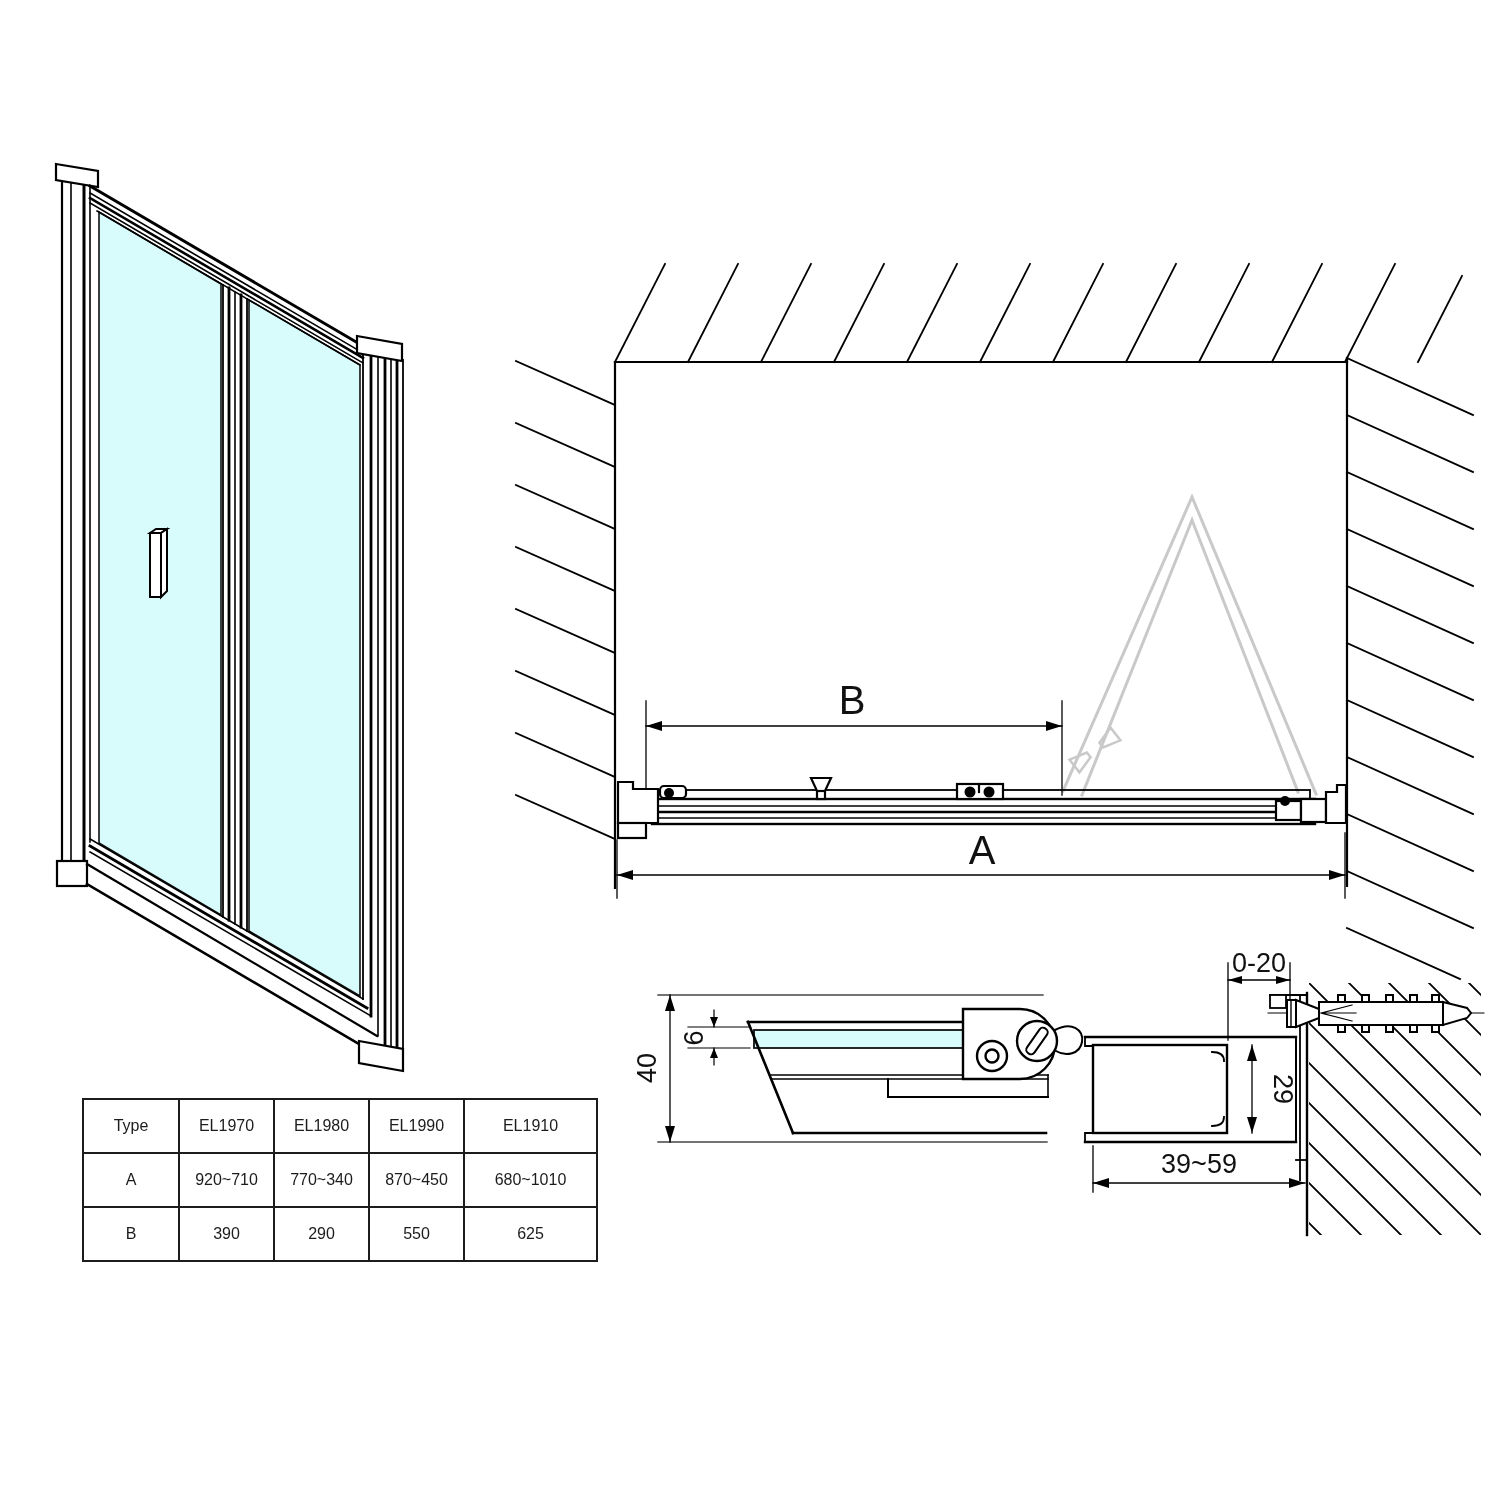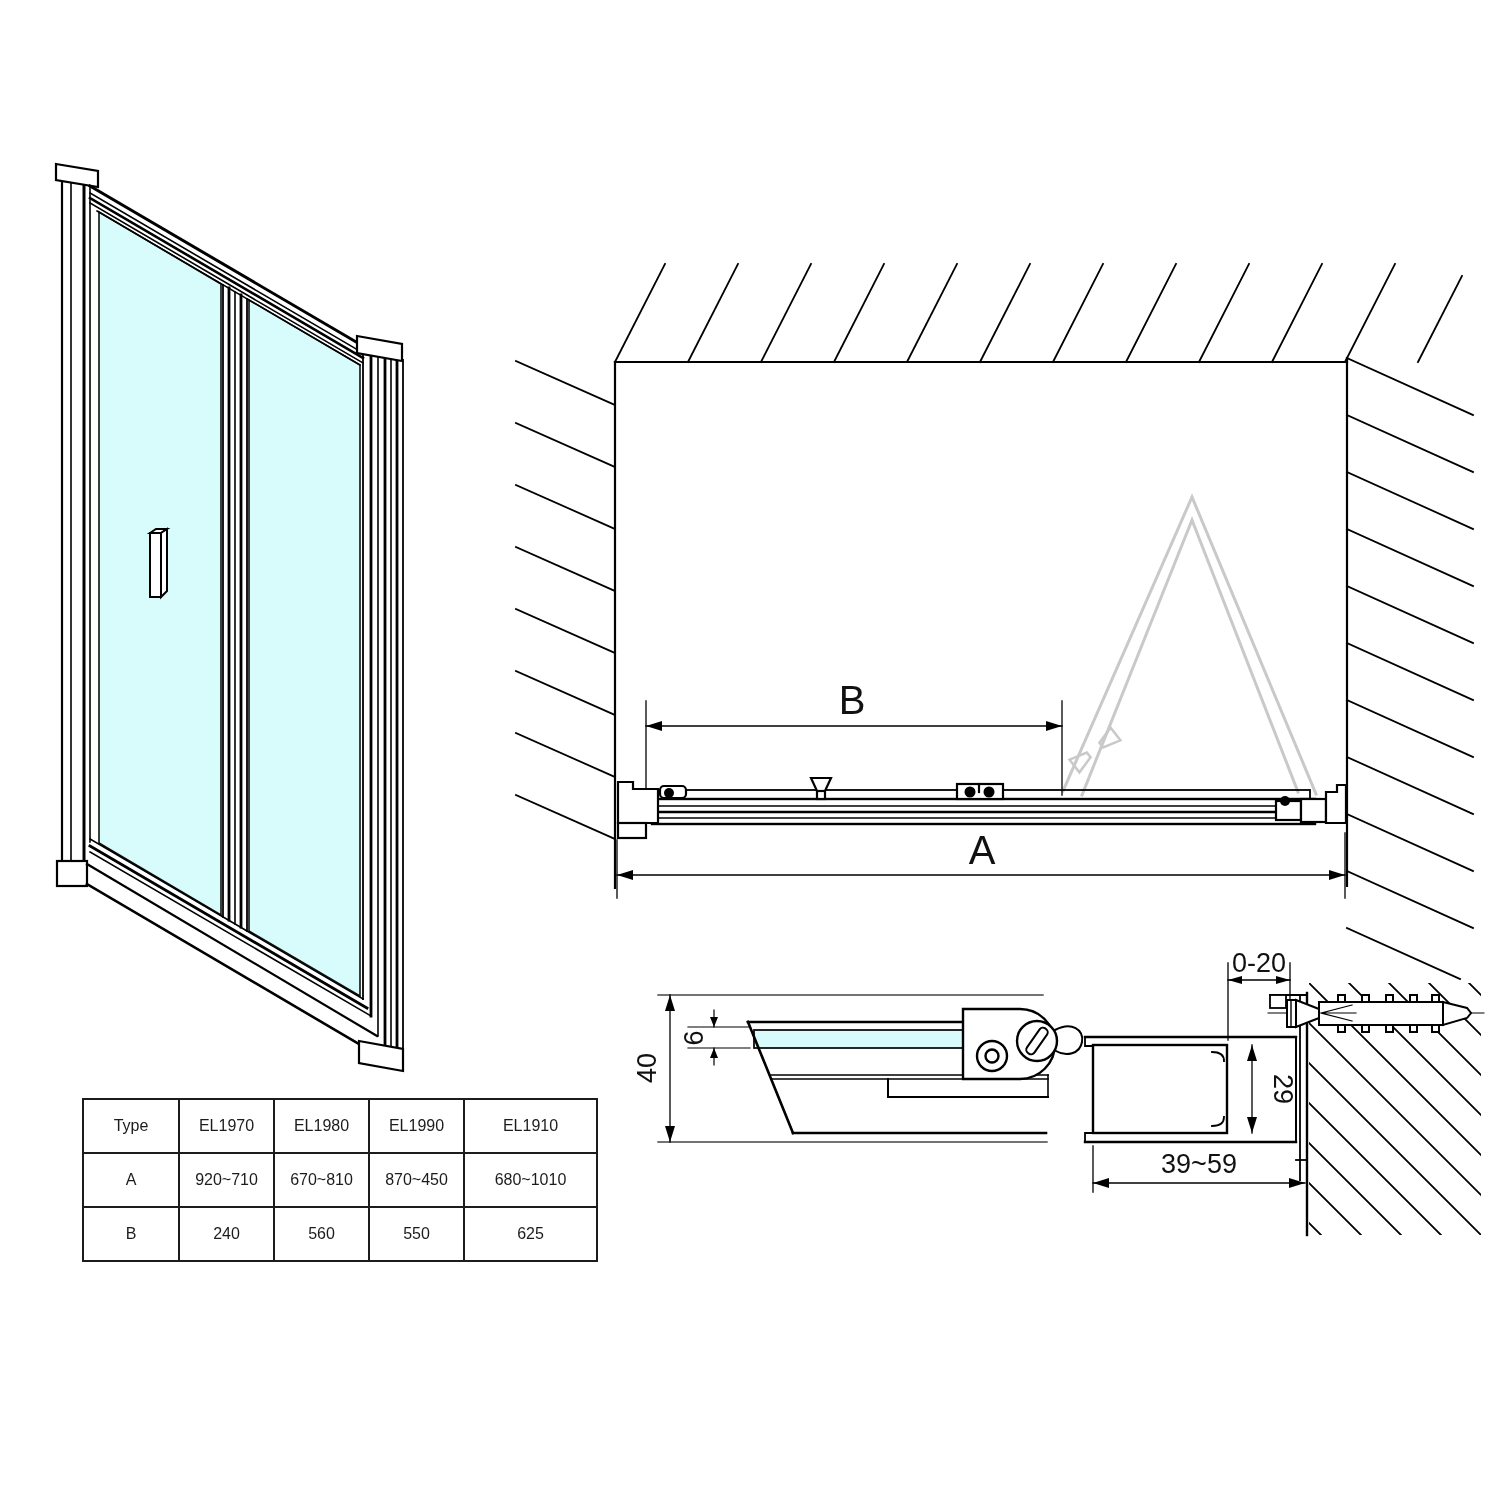--- a/index.html
+++ b/index.html
@@ -324,26 +324,26 @@
     <tr>
       <td>Type</td>
       <td>EL1970</td>
       <td>EL1980</td>
       <td>EL1990</td>
       <td>EL1910</td>
     </tr>
     <tr>
       <td>A</td>
       <td>920~710</td>
-      <td>670~810</td>
+      <td>770~340</td>
       <td>870~450</td>
       <td>680~1010</td>
     </tr>
     <tr>
       <td>B</td>
-      <td>240</td>
-      <td>560</td>
+      <td>390</td>
+      <td>290</td>
       <td>550</td>
       <td>625</td>
     </tr>
   </tbody>
 </table>
 </div>
 
 </body></html>

